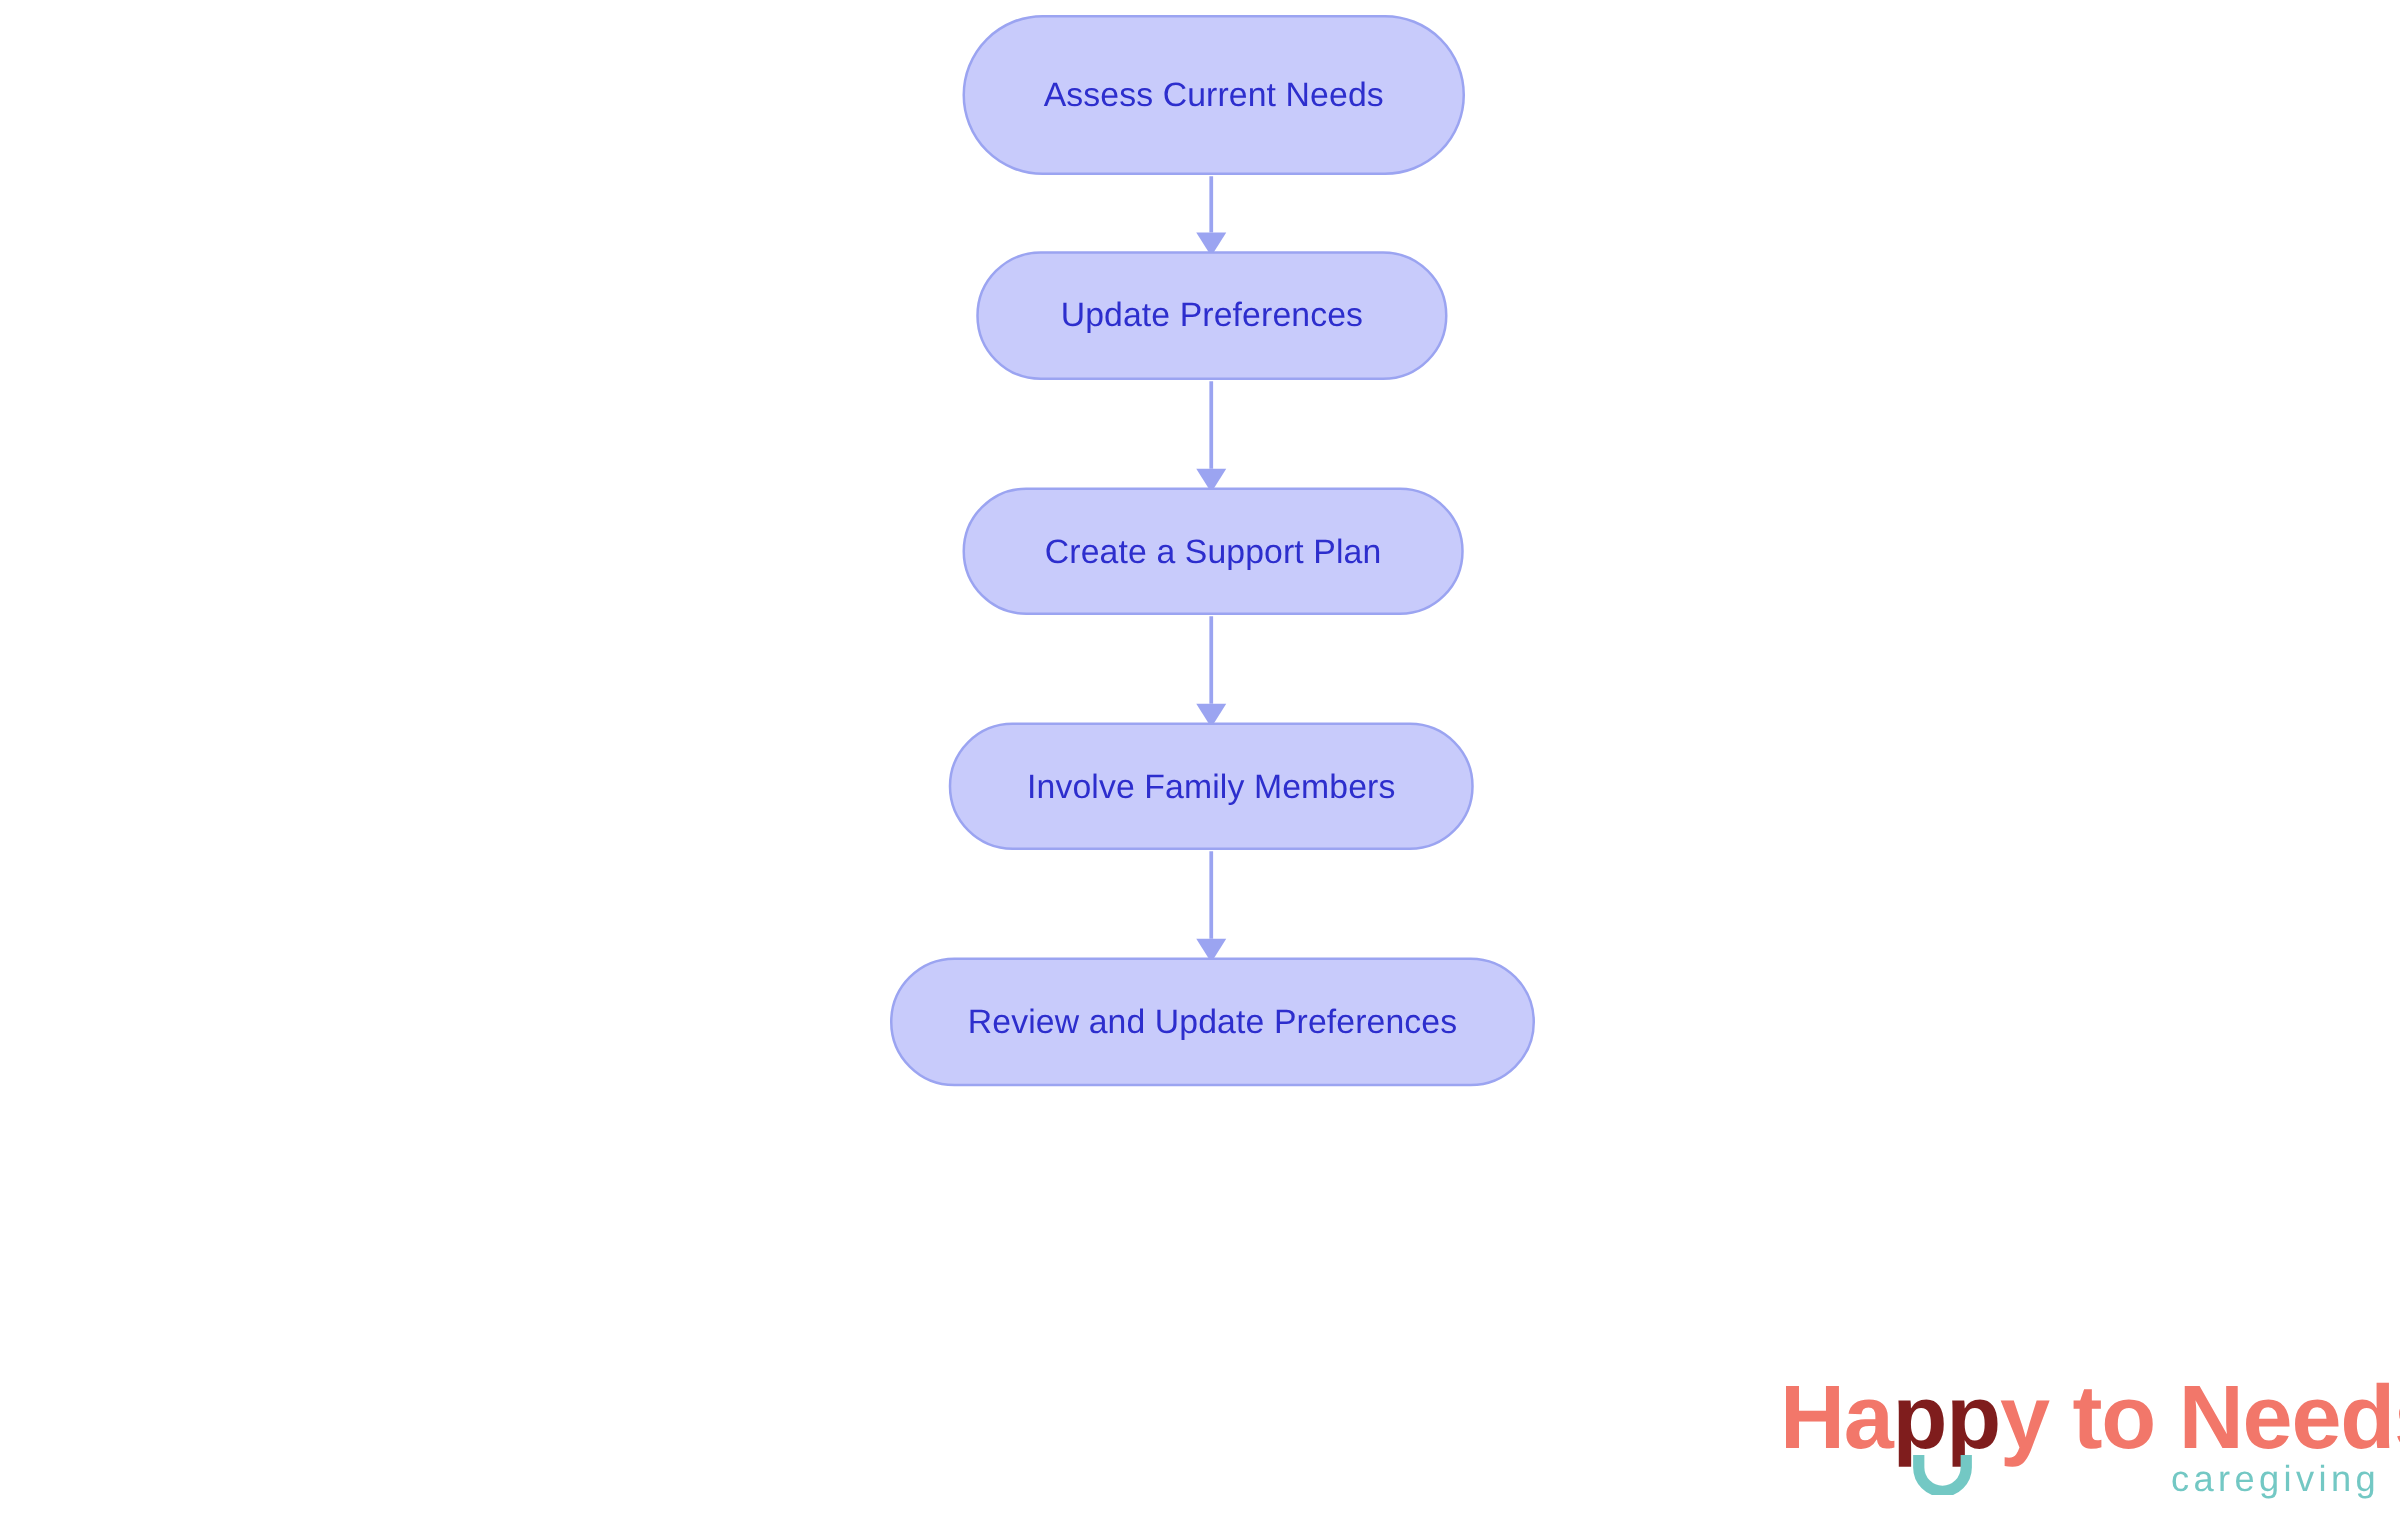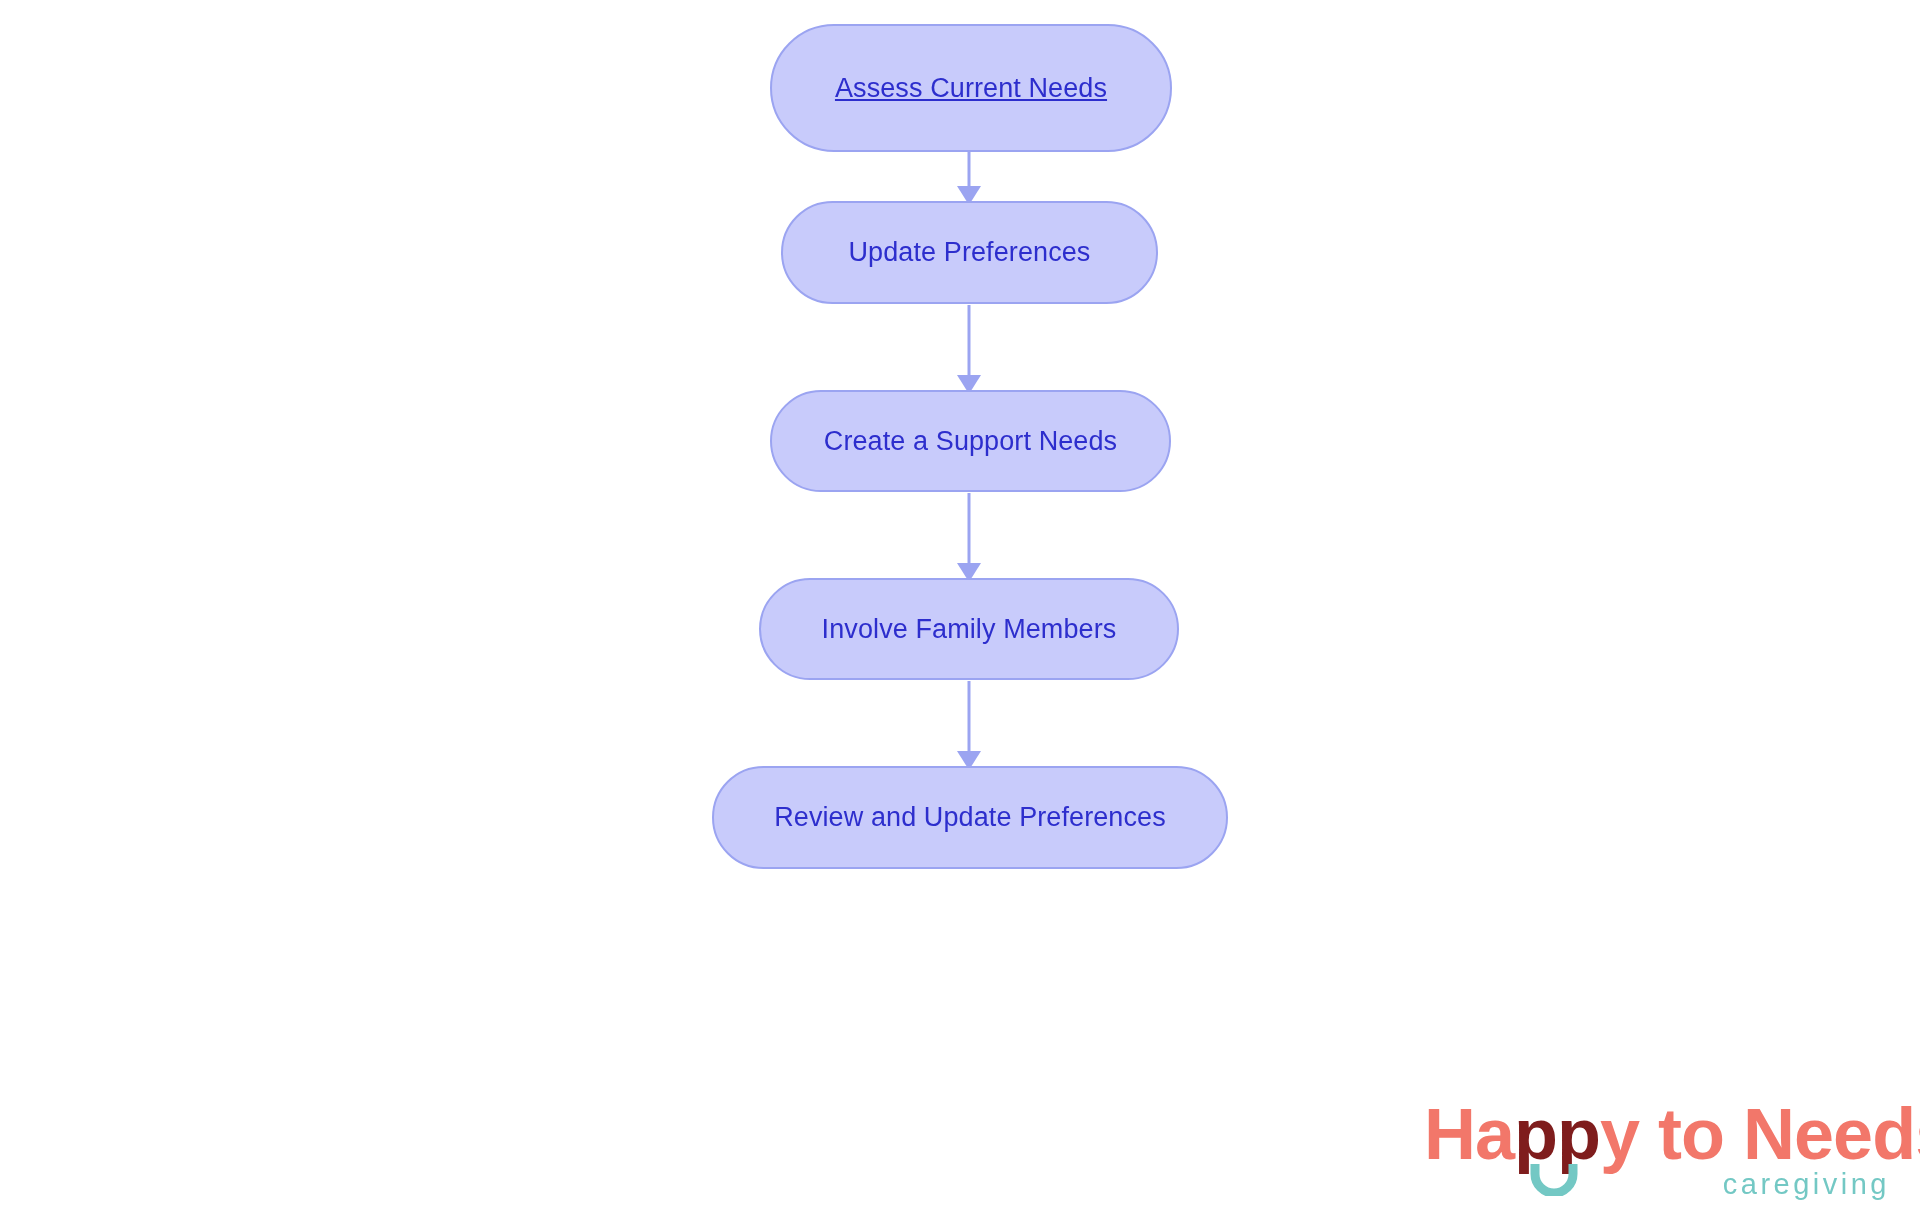--- a/index.html
+++ b/index.html
@@ -38,21 +38,21 @@
     font-weight: 400;
     letter-spacing: 0.1px;
     white-space: nowrap;
     user-select: none;
   }
   .node .node-label {
     color: #2d2ecd;
     line-height: 1;
   }
 
-  .node-1 { left: 770px;  top: 24px;   width: 402px; height: 128px; text-decoration: underline; }
+  .node-1 { left: 770px;  top: 12px;   width: 402px; height: 128px; }
   .node-2 { left: 781px;  top: 201px;  width: 377px; height: 103px; }
   .node-3 { left: 770px;  top: 390px;  width: 401px; height: 102px; }
   .node-4 { left: 759px;  top: 578px;  width: 420px; height: 102px; }
   .node-5 { left: 712px;  top: 766px;  width: 516px; height: 103px; }
 
   
   #edges {
     position: absolute;
     left: 0;
     top: 0;
@@ -84,21 +84,21 @@
   .logo-teal  { color: #7f1d1d; }
   .logo-smile {
     position: absolute;
     left: 106px;
     top: 64px;
     width: 48px;
     height: 34px;
   }
   .logo-tagline {
     position: absolute;
-    right: 14px;
+    right: 0;
     top: 72px;
     color: #73c8c4;
     font-size: 29px;
     font-weight: 400;
     letter-spacing: 3.5px;
     line-height: 1;
     white-space: nowrap;
   }
 </style>
 </head>
@@ -131,21 +131,21 @@
 
   <div class="node node-1">
     <span class="node-label">Assess Current Needs</span>
   </div>
 
   <div class="node node-2">
     <span class="node-label">Update Preferences</span>
   </div>
 
   <div class="node node-3">
-    <span class="node-label">Create a Support Needs</span>
+    <span class="node-label">Create a Support Plan</span>
   </div>
 
   <div class="node node-4">
     <span class="node-label">Involve Family Members</span>
   </div>
 
   <div class="node node-5">
     <span class="node-label">Review and Update Preferences</span>
   </div>
 

